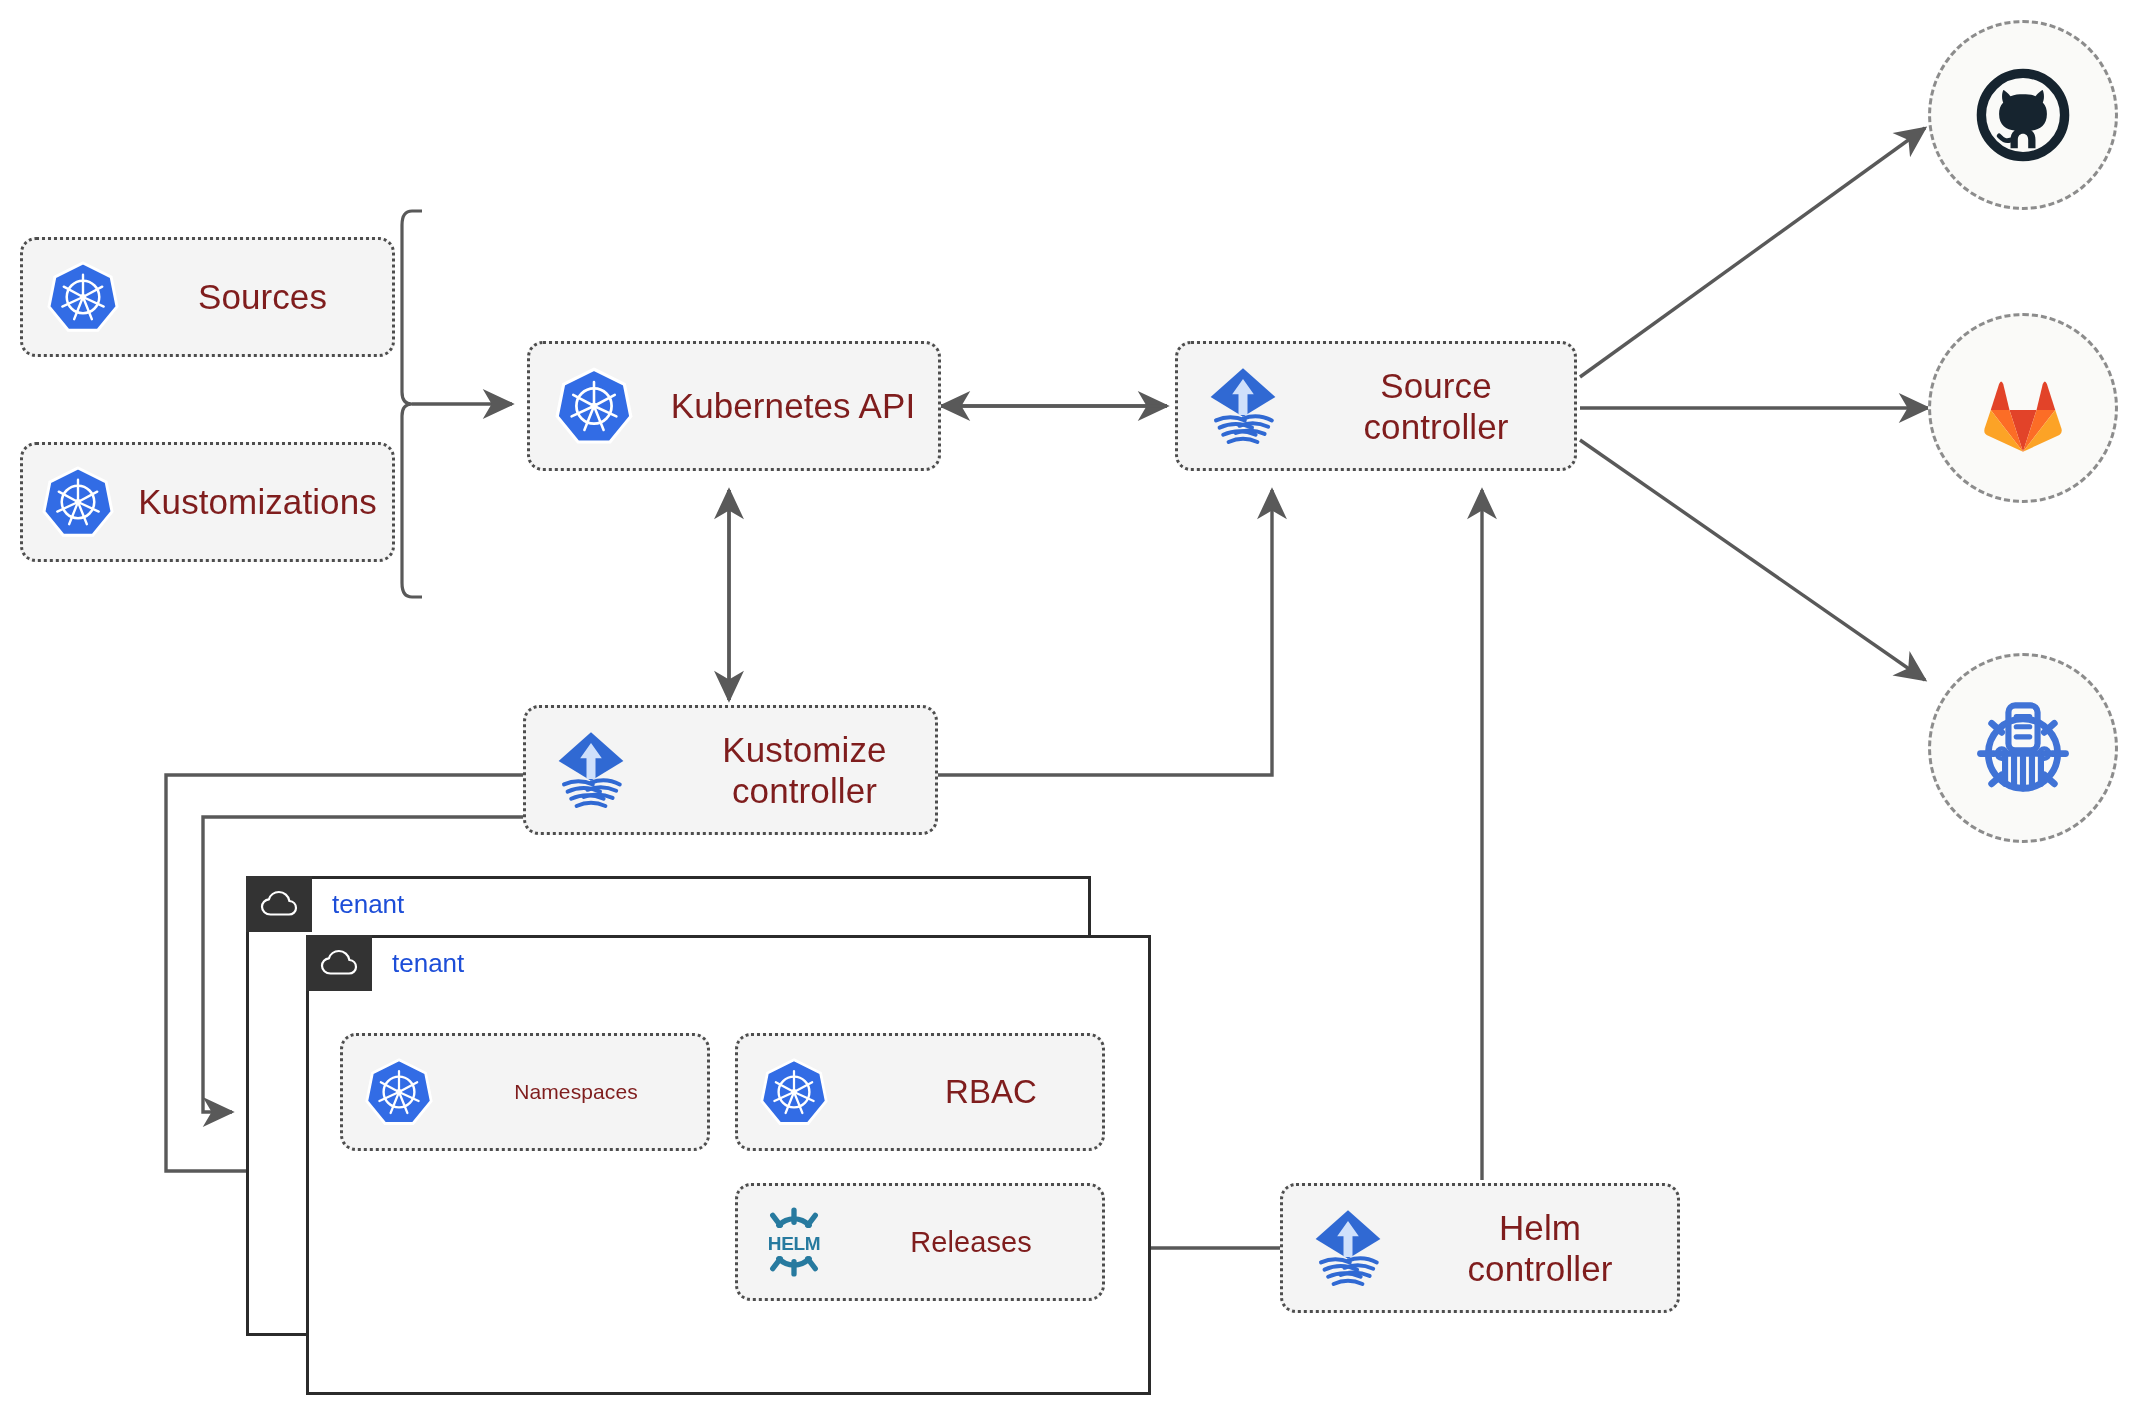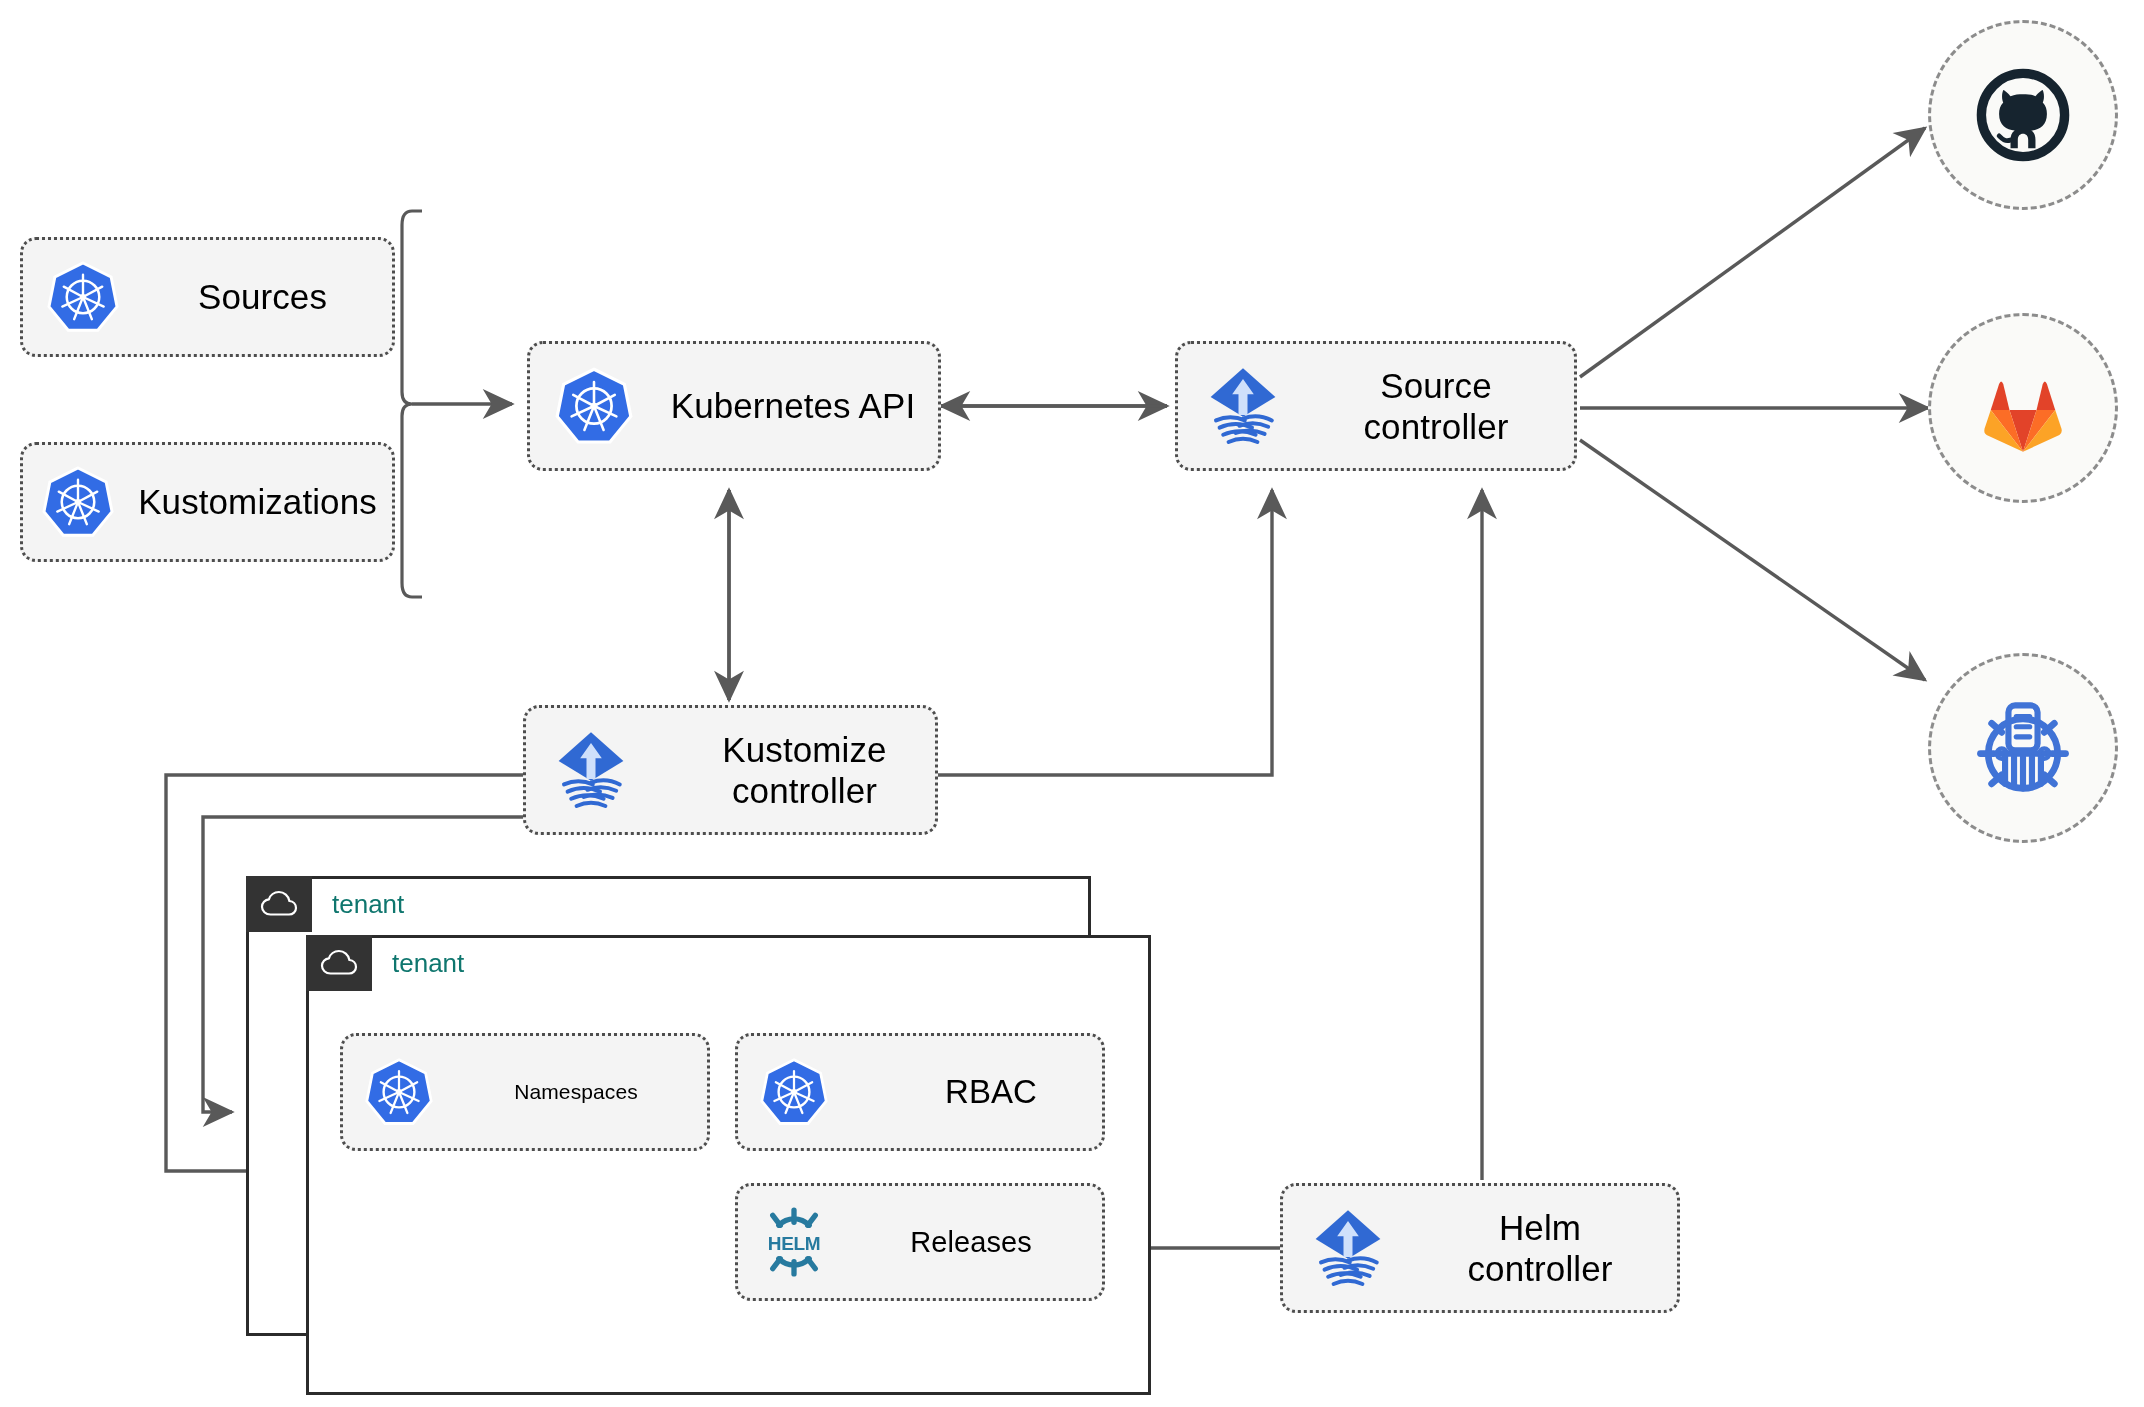--- a/index.html
+++ b/index.html
@@ -33,21 +33,21 @@
   }
   .node .ico{
     flex:0 0 auto;
     display:flex;
     align-items:center;
     justify-content:center;
   }
   .node .lbl{
     flex:1 1 auto;
     text-align:center;
-    color:#000000;
+    color:#7f1d1d;
     font-size:35px;
     line-height:1.18;
     letter-spacing:.1px;
     white-space:pre-line;
     padding-right:10px;
   }
   
   .circle-node{
     position:absolute;
     border:3px dashed #8c8c8c;
@@ -76,21 +76,21 @@
   .tenant-tab{
     width:66px;
     height:56px;
     background:#333333;
     display:flex;
     align-items:center;
     justify-content:center;
     flex:0 0 auto;
   }
   .tenant-name{
-    color:#0f766e;
+    color:#1d4ed8;
     font-size:26px;
     padding-left:20px;
     white-space:nowrap;
   }
 </style>
 </head>
 <body>
 
 <div id="canvas">
 

